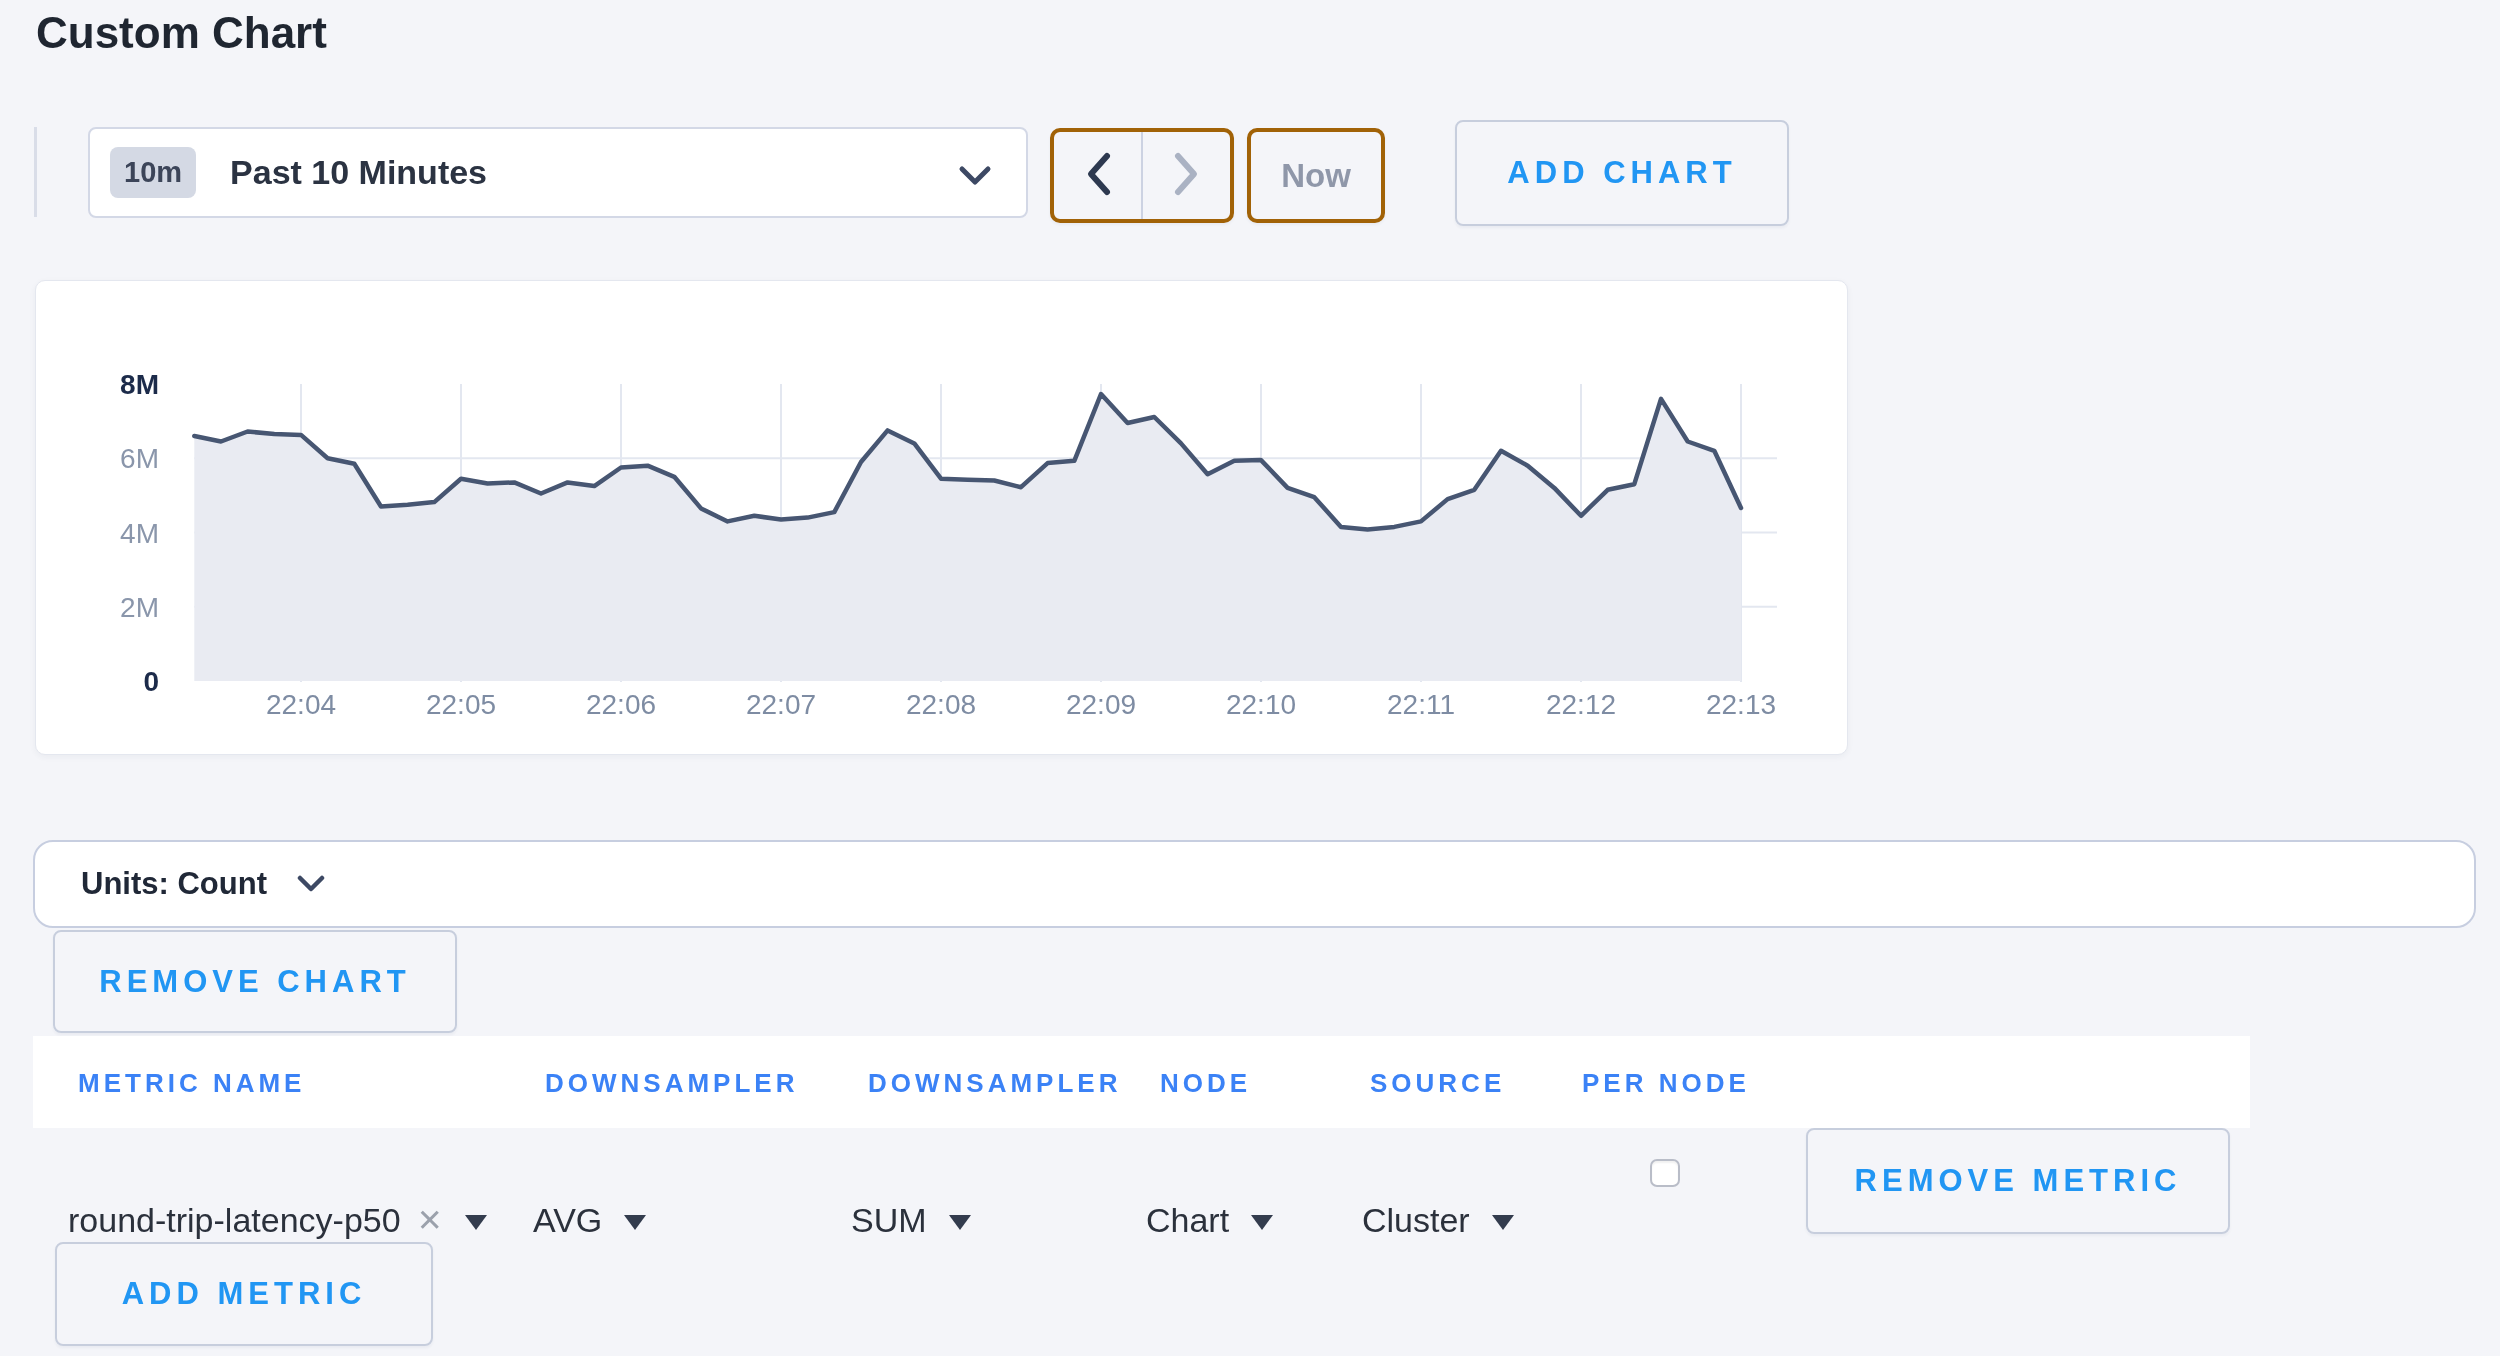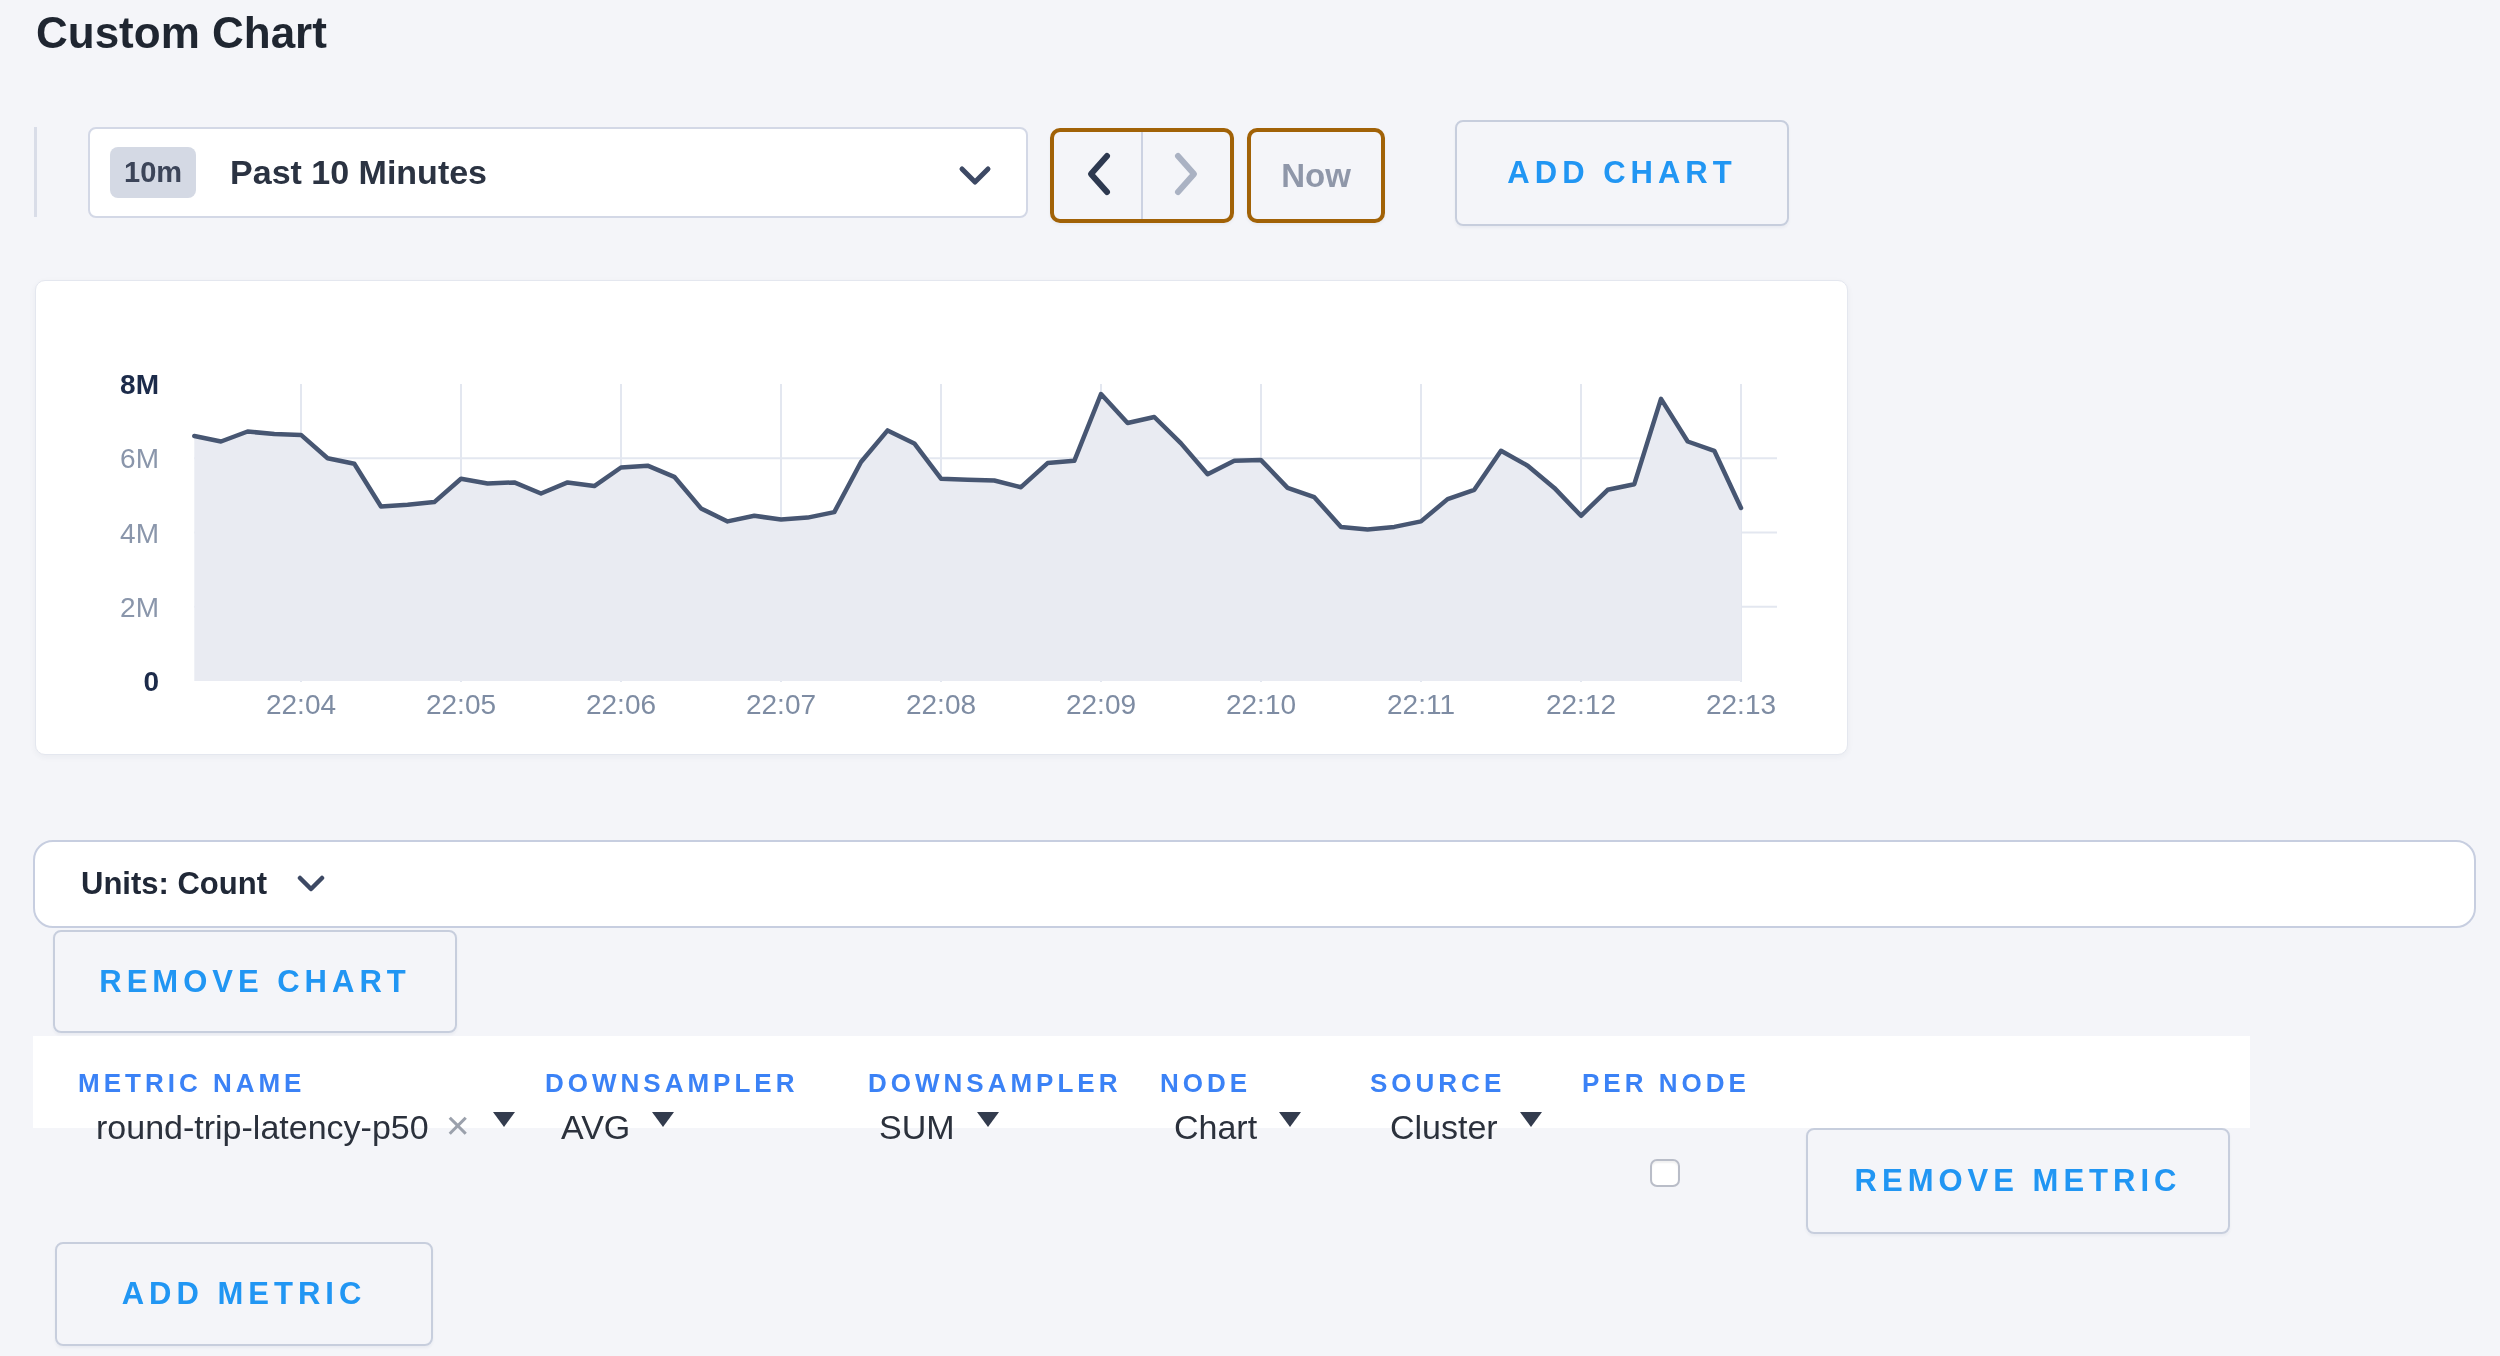--- a/index.html
+++ b/index.html
@@ -41,21 +41,21 @@
   .units-label{margin-left:46px;font-size:31px;font-weight:700;color:#202837;}
   .units-bar .chev{margin-left:30px;margin-top:4px;}
 
   .remove-chart-btn{left:53px;top:930px;width:400px;height:99px;}
 
   
   .table-head{position:absolute;left:33px;top:1036px;width:2217px;height:92px;background:#fff;}
   .th{position:absolute;top:32px;font-size:26px;font-weight:700;letter-spacing:4px;color:#3b82f6;white-space:nowrap;}
   .th.c1{left:45px}.th.c2{left:512px}.th.c3{left:835px}.th.c4{left:1127px}.th.c5{left:1337px}.th.c6{left:1549px}
 
-  .row-select{position:absolute;top:1108px;height:48px;display:flex;cursor:pointer;margin-left:28px;}
+  .row-select{position:absolute;top:1196px;height:48px;display:flex;align-items:center;cursor:pointer;}
   .row-text{font-size:34px;color:#2b313c;}
   .clear-x{font-size:31px;color:#9ba1ac;margin-left:16px;cursor:pointer;}
   .caret{width:0;height:0;border-left:11px solid transparent;border-right:11px solid transparent;
          border-top:15px solid #333c4e;margin-left:22px;margin-top:4px;}
   .checkbox{position:absolute;left:1650px;top:1159px;width:26px;height:24px;background:#fff;
             border:2px solid #b9bdc8;border-radius:7px;cursor:pointer;box-shadow:inset 0 2px 2px rgba(0,0,0,.06);}
   .remove-metric-btn{left:1806px;top:1128px;width:420px;height:102px;}
   .add-metric-btn{left:55px;top:1242px;width:374px;height:100px;}
 </style>
 </head>

